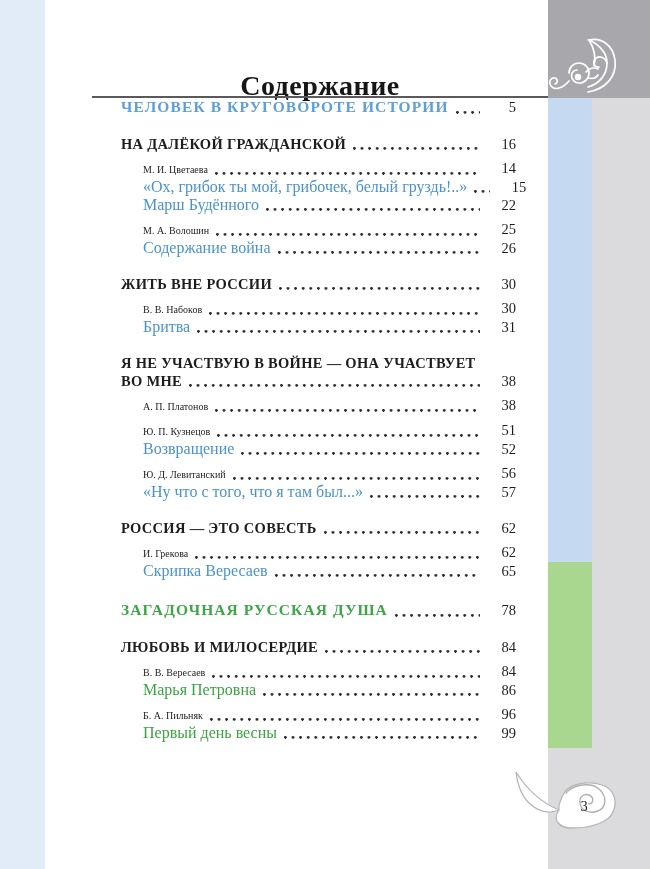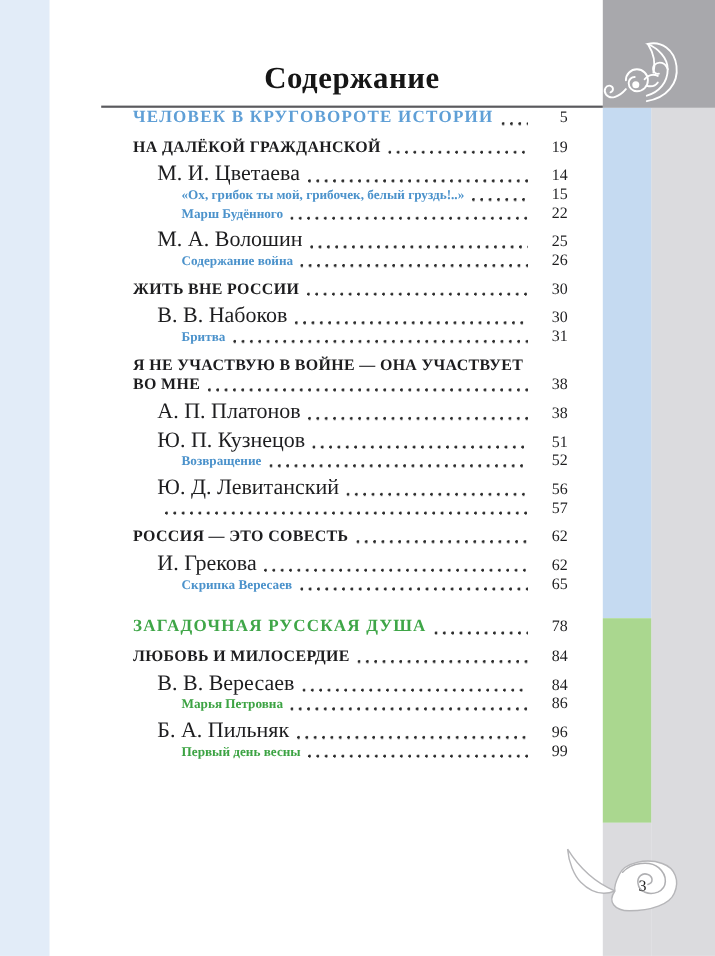--- a/index.html
+++ b/index.html
@@ -18,40 +18,40 @@
   .green-band  { position:absolute; left:548px; top:562px; width:44px; height:186px; background:#aad78f; }
   .bottom-gray { position:absolute; left:548px; top:748px; width:44px; height:121px; background:#dbdbde; }
   .tr-flourish { position:absolute; left:0; bottom:2px; width:72px; height:64px; }
   .bottom-ornament { position:absolute; left:514px; top:770px; width:106px; height:60px; }
   .bottom-ornament svg { position:absolute; left:0; top:0; width:106px; height:60px; }
   .folio {
     position:absolute; left:60px; top:28px; width:20px; text-align:center;
     font-size:14.5px; color:#222;
   }
   
-  .title-wrap { position:absolute; left:92px; top:56px; width:456px; text-align:center; }
+  .title-wrap { position:absolute; left:92px; top:70px; width:456px; text-align:center; }
   .page-title { font-size:28px; font-weight:bold; color:#161616; letter-spacing:0.5px; }
   .rule { position:absolute; left:92px; top:96px; width:456px; height:2px; background:#5a5a5e; }
   
   .toc { position:absolute; left:121px; top:97px; width:395px; }
   .row { display:flex; align-items:baseline; line-height:17px; }
-  .row .label { white-space:nowrap; font-size:20px; color:#1d1d1f; }
+  .row .label { white-space:nowrap; font-size:10px; color:#1d1d1f; }
   .row .dots {
     flex:1 1 auto; min-width:16px; height:3px; align-self:flex-end;
     margin:0 2px 3px 7px;
     background-image:radial-gradient(circle at 1.4px 1.4px,#2b2b2b 1.15px,transparent 1.55px);
     background-size:7.6px 3px; background-repeat:repeat-x; background-position:left bottom;
   }
   .row .page { width:34px; flex:0 0 34px; text-align:right; font-size:14.5px; color:#1d1d1f; }
   .row.author { margin-top:7px; }
   .row.work   { margin-top:0; }
-  .row.work .label { font-weight:bold; font-size:12px;margin-left:22px; }
+  .row.work .label { font-weight:normal; font-size:16px; }
   .row.work.blue  .label { color:#4b92cb; }
   .row.work.green .label { color:#3ca343; }
-  .row.section { margin-top:8px; line-height:18px; }
+  .row.section { margin-top:18px; line-height:18px; }
   .row.section .label { font-weight:bold; font-size:14.5px; letter-spacing:0.3px; }
   .row.part { margin-top:20px; line-height:20px; }
   .row.part .label { font-weight:bold; font-size:15.5px; letter-spacing:1.1px; }
   .row.part.blue  .label { color:#5f9fd6; }
   .row.part.green .label { color:#3fa648; }
   .row.cont { margin-top:0; }
   .row.nodots { margin-bottom:0;font-family:Liberation Serif, serif; }
   .row:first-child { margin-top:0; }
   .toc .indent { padding-left:22px; }
 </style>
@@ -96,21 +96,21 @@
 
 <div class="toc">
     <div class="row part blue">
       <span class="label">ЧЕЛОВЕК В КРУГОВОРОТЕ ИСТОРИИ</span>
       <span class="dots"></span>
       <span class="page">5</span>
     </div>
     <div class="row section">
       <span class="label">НА ДАЛЁКОЙ ГРАЖДАНСКОЙ</span>
       <span class="dots"></span>
-      <span class="page">19</span>
+      <span class="page">16</span>
     </div>
     <div class="row author indent">
       <span class="label">М. И. Цветаева</span>
       <span class="dots"></span>
       <span class="page">14</span>
     </div>
     <div class="row work blue indent">
       <span class="label">«Ох, грибок ты мой, грибочек, белый груздь!..»</span>
       <span class="dots"></span>
       <span class="page">15</span>
@@ -167,20 +167,21 @@
       <span class="label">Возвращение</span>
       <span class="dots"></span>
       <span class="page">52</span>
     </div>
     <div class="row author indent">
       <span class="label">Ю. Д. Левитанский</span>
       <span class="dots"></span>
       <span class="page">56</span>
     </div>
     <div class="row work blue indent">
+      <span class="label">«Ну что с того, что я там был...»</span>
       <span class="dots"></span>
       <span class="page">57</span>
     </div>
     <div class="row section">
       <span class="label">РОССИЯ — ЭТО СОВЕСТЬ</span>
       <span class="dots"></span>
       <span class="page">62</span>
     </div>
     <div class="row author indent">
       <span class="label">И. Грекова</span>

